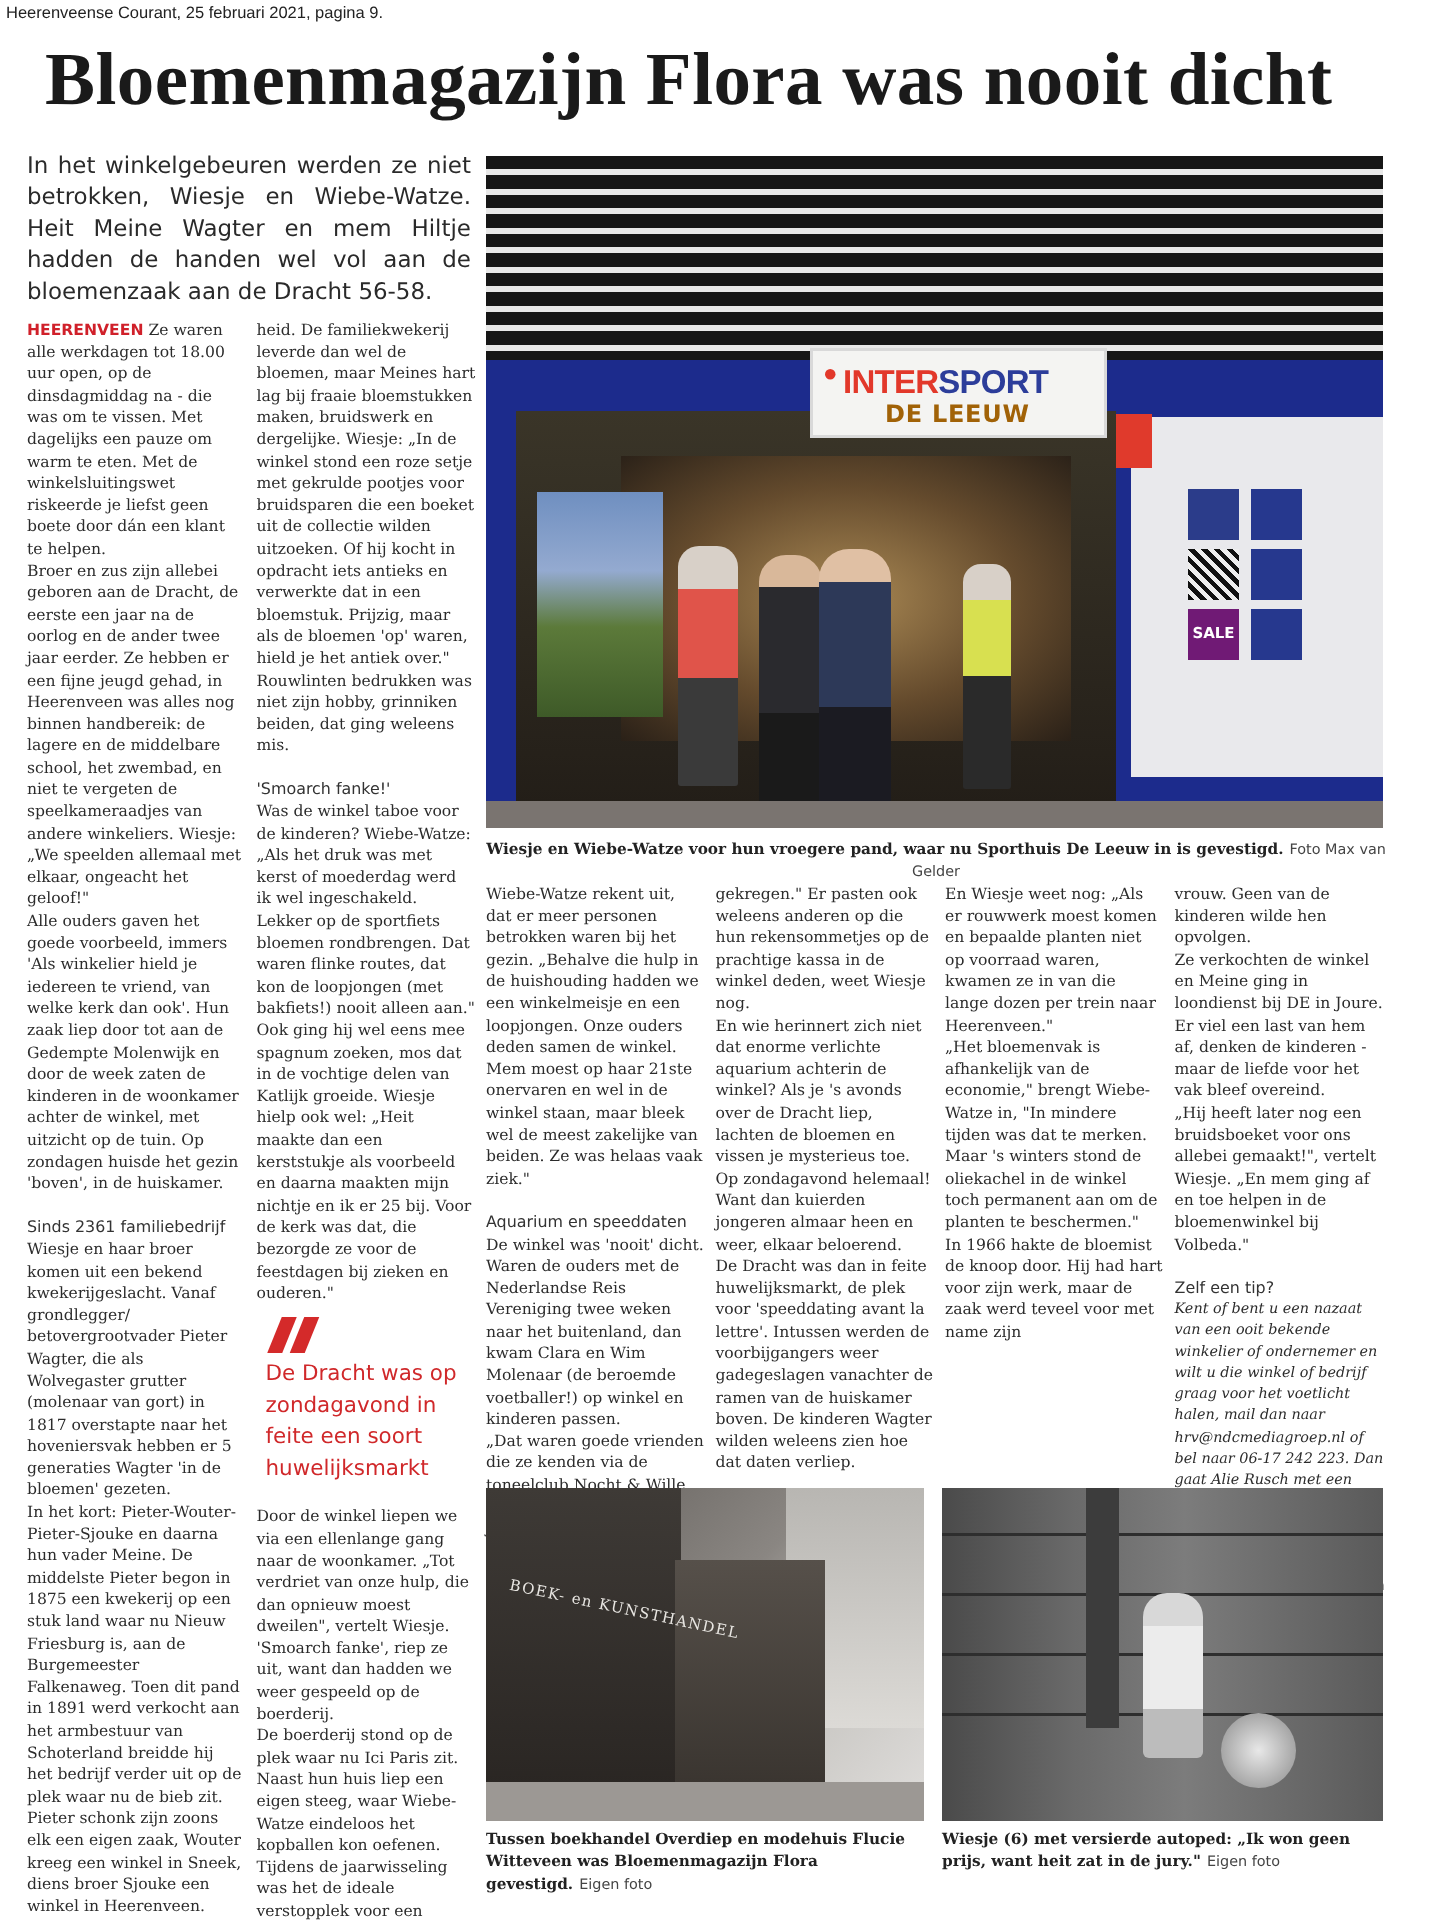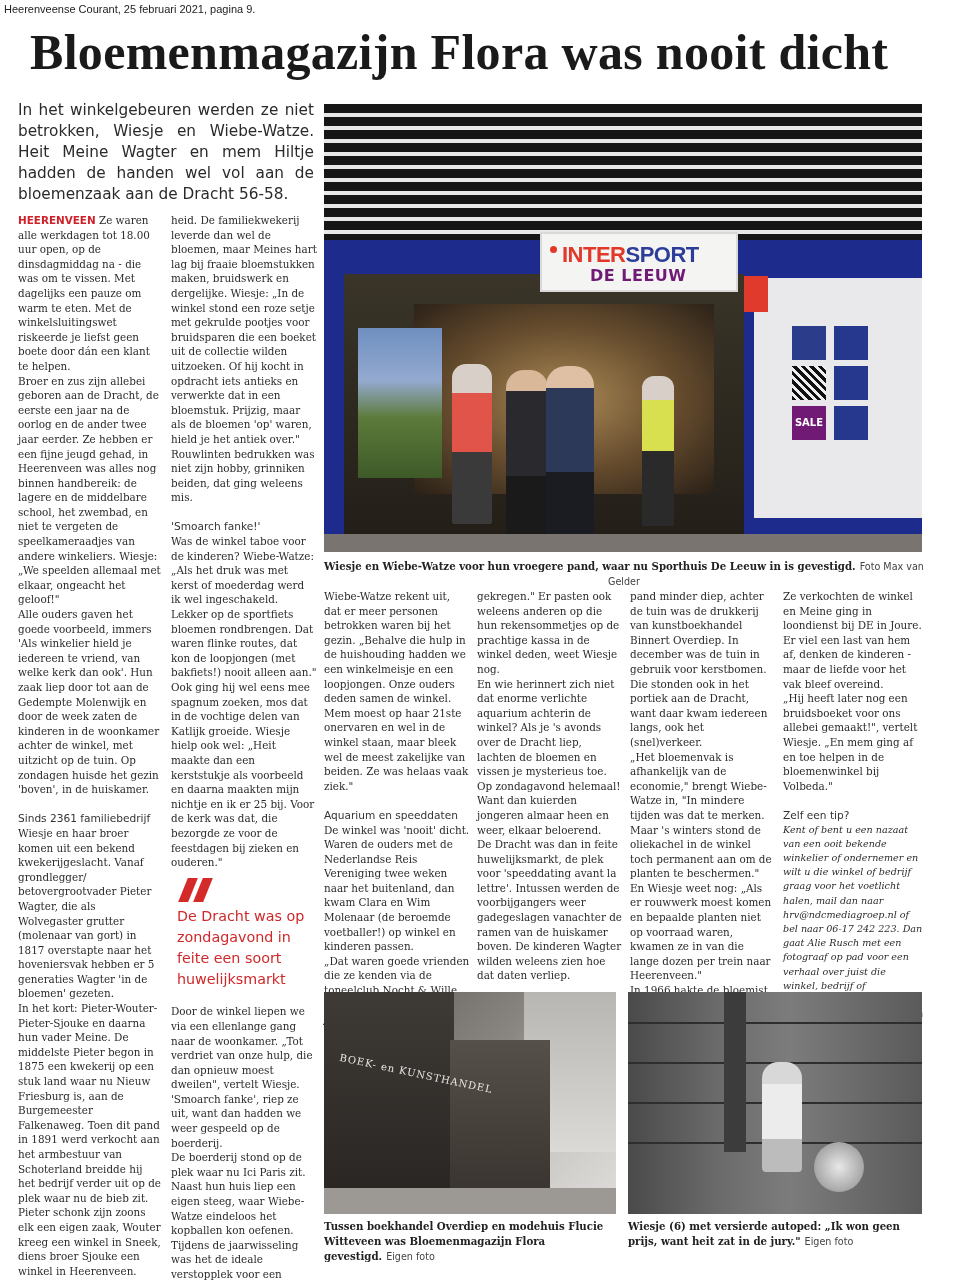--- a/index.html
+++ b/index.html
@@ -24,21 +24,21 @@
   .caption .credit { font-family: "DejaVu Sans", sans-serif; font-weight: normal; font-size: 9.6px; color: #444; margin-left: 4px; }
 
   
   .photo-main { position: absolute; left: 324px; top: 104px; width: 598px; height: 448px; background: #1d2a6a; overflow: hidden; }
   .shutter { position: absolute; left: 0; top: 0; width: 100%; height: 136px; background: repeating-linear-gradient(to bottom, #161616 0px, #161616 9px, #e8e8e8 9px, #e8e8e8 13px); }
   .blue-frame { position: absolute; left: 0; top: 136px; width: 100%; height: 312px; background: #1c2b8c; }
   .sign { position: absolute; left: 216px; top: 128px; width: 198px; height: 60px; background: #f4f4f2; border: 2px solid #d9d9d9; text-align: center; }
   .sign-logo { position: absolute; left: 10px; top: 8px; font-family: "Liberation Sans", sans-serif; font-weight: bold; font-size: 22px; letter-spacing: -0.5px; }
   .sign-logo .inter { color: #e2382a; }
   .sign-logo .sport { color: #2c3d9a; }
-  .sign-sub { position: absolute; left: 48px; top: 32px; font-family: "DejaVu Sans", sans-serif; font-weight: bold; font-size: 16px; color: #701a75; letter-spacing: 0.5px; }
+  .sign-sub { position: absolute; left: 48px; top: 32px; font-family: "DejaVu Sans", sans-serif; font-weight: bold; font-size: 16px; color: #a16207; letter-spacing: 0.5px; }
   .sign-dot { position: absolute; left: 8px; top: 12px; width: 7px; height: 7px; border-radius: 50%; background: #e2382a; }
   .shop-online { position: absolute; left: 420px; top: 172px; width: 24px; height: 36px; background: #e03a2c; }
   .store-window { position: absolute; left: 20px; top: 170px; width: 400px; height: 262px; background: linear-gradient(#3a3528, #231e18); }
   .store-light { position: absolute; left: 90px; top: 200px; width: 300px; height: 190px; background: radial-gradient(ellipse at center, #b8945a 0%, #6a4e2e 55%, #2a2017 100%); opacity: 0.9; }
   .landscape-poster { position: absolute; left: 34px; top: 224px; width: 84px; height: 150px; background: linear-gradient(#6f8fc0 0%, #94aad0 35%, #5c7a3a 60%, #3e5a28 100%); }
   .mannequin-red { position: absolute; left: 128px; top: 260px; width: 40px; height: 160px; background: linear-gradient(#d8d0c8 0 18%, #e0544a 18% 55%, #3a3a3a 55% 100%); border-radius: 14px 14px 2px 2px; }
   .mannequin-yellow { position: absolute; left: 318px; top: 272px; width: 32px; height: 150px; background: linear-gradient(#d8d0c8 0 16%, #d8e050 16% 50%, #2a2a2a 50% 100%); border-radius: 12px 12px 2px 2px; }
   .person-woman { position: absolute; left: 182px; top: 266px; width: 42px; height: 176px; background: linear-gradient(#d9b89a 0 12%, #2a2a2e 12% 60%, #1a1a1a 60% 100%); border-radius: 18px 18px 4px 4px; }
   .person-man { position: absolute; left: 222px; top: 262px; width: 48px; height: 182px; background: linear-gradient(#e0c0a4 0 12%, #2d3958 12% 58%, #1b1b22 58% 100%); border-radius: 20px 20px 4px 4px; }
   .white-panel { position: absolute; left: 430px; top: 174px; width: 168px; height: 240px; background: #e9e9ec; }
@@ -134,27 +134,27 @@
 <div class="col" style="left:477px; top:589px; width:146px;">
   <p>gekregen." Er pasten ook weleens anderen op die hun rekensommetjes op de prachtige kassa in de winkel deden, weet Wiesje nog.</p>
   <p>En wie herinnert zich niet dat enorme verlichte aquarium achterin de winkel? Als je 's avonds over de Dracht liep, lachten de bloemen en vissen je mysterieus toe. Op zondagavond helemaal! Want dan kuierden jongeren almaar heen en weer, elkaar beloerend.</p>
   <p>De Dracht was dan in feite huwelijksmarkt, de plek voor 'speeddating avant la lettre'. Intussen werden de voorbijgangers weer gadegeslagen vanachter de ramen van de huiskamer boven. De kinderen Wagter wilden weleens zien hoe dat daten verliep.</p>
   <div class="gap"></div>
   <p class="sub">Geen opvolger</p>
   <p>Aanvankelijk was het winkel-</p>
 </div>
 
 <div class="col" style="left:630px; top:589px; width:146px;">
-  <p>pand minder diep, achter de tuin was de drukkerij van kunstboekhandel Binnert Overdiep. In december was de tuin in gebruik voor kerstbomen. Die stonden ook in het portiek aan de Dracht, want daar kwam iedereen langs, ook het (snel)verkeer.</p>
+  <p>En Wiesje weet nog: „Als er rouwwerk moest komen en bepaalde planten niet op voorraad waren, kwamen ze in van die lange dozen per trein naar Heerenveen."</p>
   <p>„Het bloemenvak is afhankelijk van de economie," brengt Wiebe-Watze in, "In mindere tijden was dat te merken. Maar 's winters stond de oliekachel in de winkel toch permanent aan om de planten te beschermen."</p>
-  <p>En Wiesje weet nog: „Als er rouwwerk moest komen en bepaalde planten niet op voorraad waren, kwamen ze in van die lange dozen per trein naar Heerenveen."</p>
   <p>In 1966 hakte de bloemist de knoop door. Hij had hart voor zijn werk, maar de zaak werd teveel voor met name zijn</p>
 </div>
 
 <div class="col" style="left:783px; top:589px; width:140px;">
+  <p>vrouw. Geen van de kinderen wilde hen opvolgen.</p>
   <p>Ze verkochten de winkel en Meine ging in loondienst bij DE in Joure. Er viel een last van hem af, denken de kinderen - maar de liefde voor het vak bleef overeind.</p>
   <p>„Hij heeft later nog een bruidsboeket voor ons allebei gemaakt!", vertelt Wiesje. „En mem ging af en toe helpen in de bloemenwinkel bij Volbeda."</p>
   <div class="gap"></div>
   <p class="sub">Zelf een tip?</p>
   <p class="tip-body"><span>Kent of bent u een nazaat van een ooit bekende winkelier of ondernemer en wilt u die winkel of bedrijf graag voor het voetlicht halen, mail dan naar hrv@ndcmediagroep.nl of bel naar 06-17 242 223. Dan gaat Alie Rusch met een fotograaf op pad voor een verhaal over juist die winkel, bedrijf of ondernemer.</span><span class="red-square"></span></p>
   <p class="byline">Alie Rusch</p>
 </div>
 
 <div class="photo-old">
   <div class="old-sky"></div>

